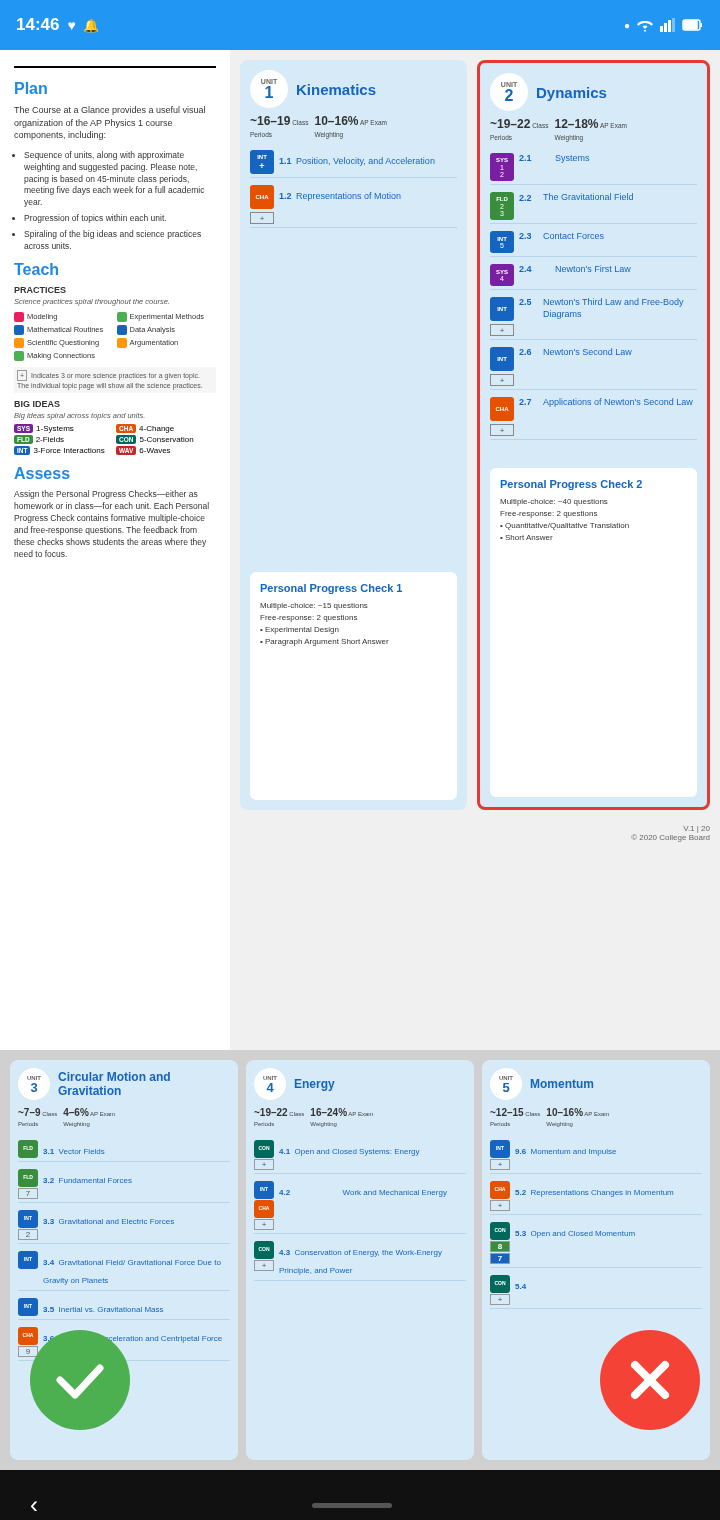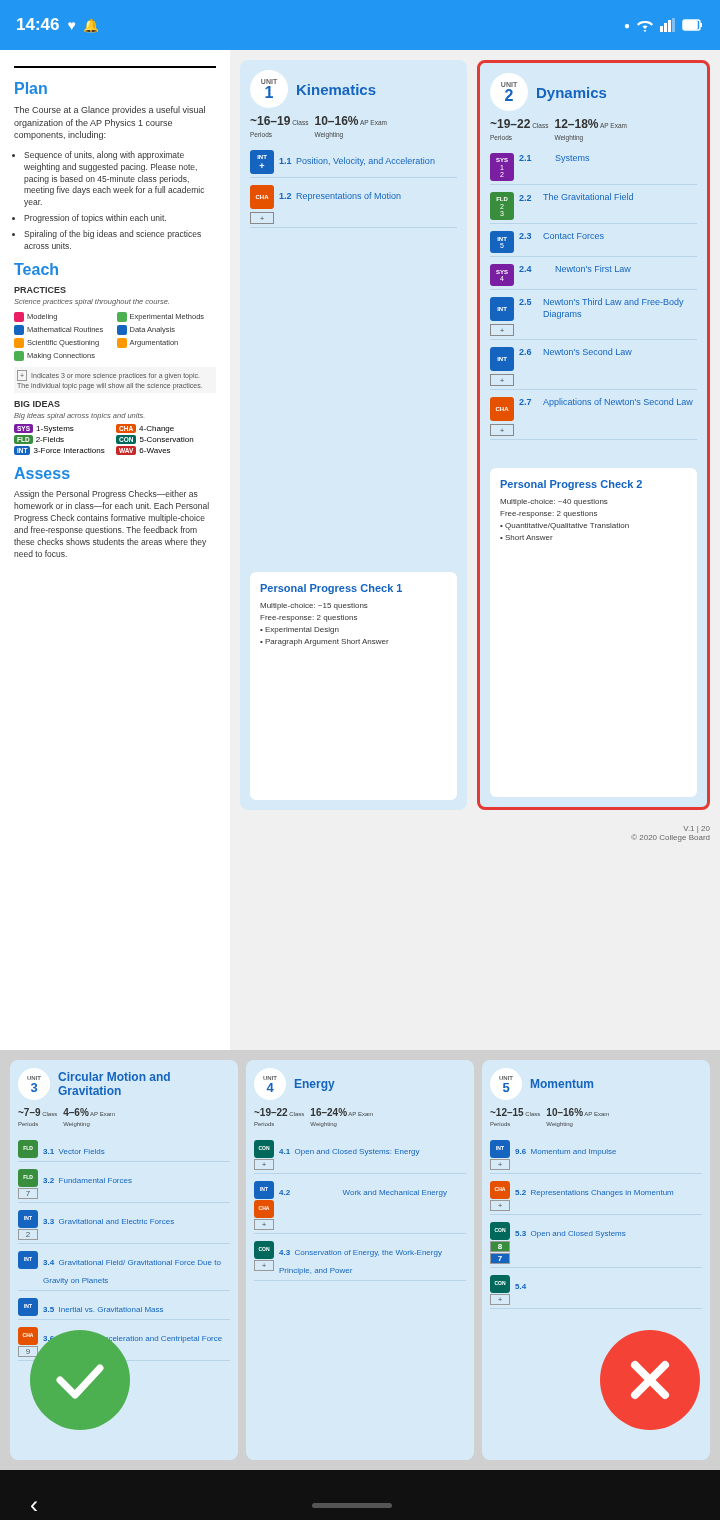--- a/index.html
+++ b/index.html
@@ -615,21 +615,21 @@
       </div>
       <div class="topic-row">
         <div style="display:flex;flex-direction:column;gap:1px;">
           <div class="topic-badge" style="background:#00695c;width:20px;height:18px;">
             <span class="topic-badge-text" style="font-size:5px;">CON</span>
           </div>
           <div style="font-size:8px;color:#555;border:1px solid #999;width:20px;text-align:center;background:#388e3c;color:white;font-weight:bold;">8</div>
           <div style="font-size:8px;color:#555;border:1px solid #999;width:20px;text-align:center;background:#1565c0;color:white;font-weight:bold;">7</div>
         </div>
         <div><span class="topic-num" style="font-size:8px;">5.3</span>
-        <span class="topic-title" style="font-size:8px;"> Open and Closed Systems</span></div>
+        <span class="topic-title" style="font-size:8px;"> Open and Closed Momentum</span></div>
       </div>
       <div class="topic-row">
         <div style="display:flex;flex-direction:column;gap:1px;">
           <div class="topic-badge" style="background:#00695c;width:20px;height:18px;">
             <span class="topic-badge-text" style="font-size:5px;">CON</span>
           </div>
           <div style="font-size:8px;color:#555;border:1px solid #999;width:20px;text-align:center;">+</div>
         </div>
         <div><span class="topic-num" style="font-size:8px;">5.4</span>
         <span class="topic-title" style="font-size:8px;"></span></div>

